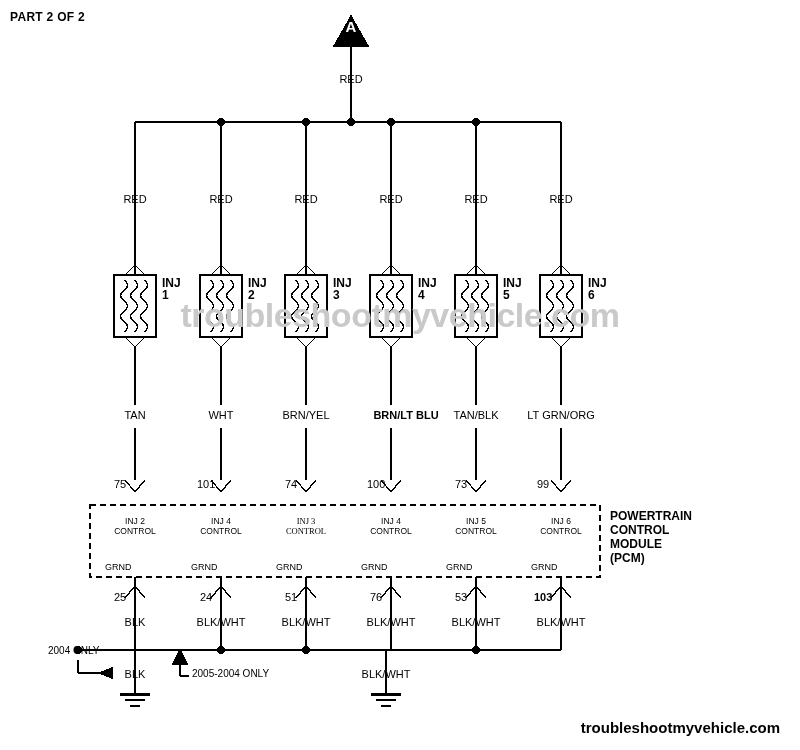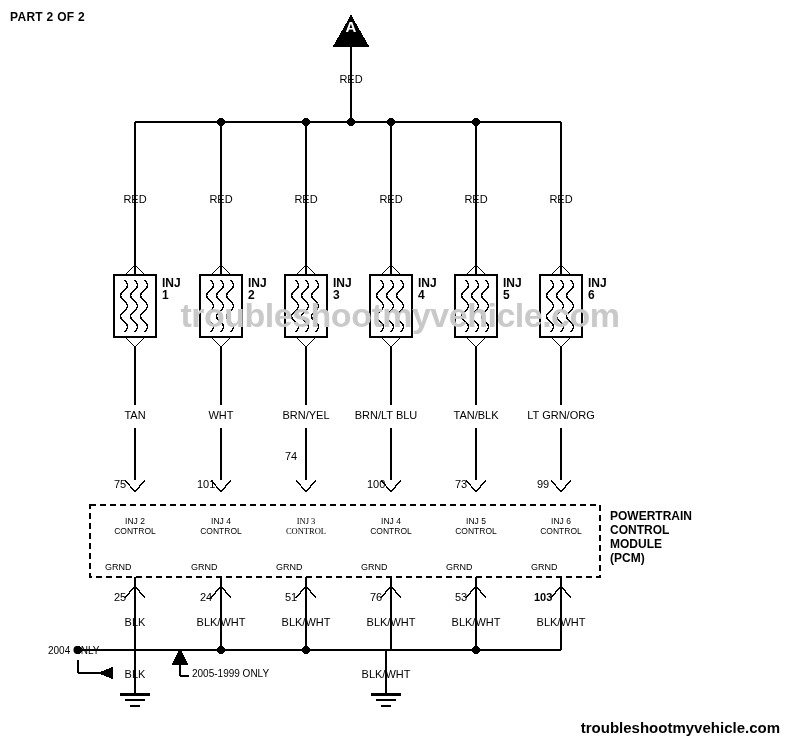--- a/index.html
+++ b/index.html
@@ -281,27 +281,27 @@
     <div>5</div>
   </div>
   <div class="abs inj-name" style="left:588px; top:277px;">
     <div>INJ</div>
     <div>6</div>
   </div>
 
   <div class="abs lbl" style="left:85px; top:409px; width:100px;">TAN</div>
   <div class="abs lbl" style="left:171px; top:409px; width:100px;">WHT</div>
   <div class="abs lbl" style="left:256px; top:409px; width:100px;">BRN/YEL</div>
-  <div class="abs lbl" style="left:336px; top:409px; width:100px;">BRN/LT BLU</div>
+  <div class="abs lbl" style="left:356px; top:409px; width:100px;font-weight:bold;">BRN/LT BLU</div>
   <div class="abs lbl" style="left:426px; top:409px; width:100px;">TAN/BLK</div>
   <div class="abs lbl" style="left:511px; top:409px; width:100px;">LT GRN/ORG</div>
 
   <div class="abs pin" style="left:114px; top:478px;">75</div>
   <div class="abs pin" style="left:197px; top:478px;">101</div>
-  <div class="abs pin" style="left:285px; top:450px;">74</div>
+  <div class="abs pin" style="left:285px; top:478px;">74</div>
   <div class="abs pin" style="left:367px; top:478px;">100</div>
   <div class="abs pin" style="left:455px; top:478px;">73</div>
   <div class="abs pin" style="left:537px; top:478px;">99</div>
 
   <div class="abs pcm-fn" style="left:95px; top:516px; width:80px;">
     <div>INJ 2</div>
     <div>CONTROL</div>
   </div>
   <div class="abs pcm-fn" style="left:181px; top:516px; width:80px;">
     <div>INJ 4</div>
@@ -342,21 +342,21 @@
   <div class="abs lbl" style="left:181px; top:616px; width:80px;">BLK/WHT</div>
   <div class="abs lbl" style="left:266px; top:616px; width:80px;">BLK/WHT</div>
   <div class="abs lbl" style="left:351px; top:616px; width:80px;">BLK/WHT</div>
   <div class="abs lbl" style="left:436px; top:616px; width:80px;">BLK/WHT</div>
   <div class="abs lbl" style="left:521px; top:616px; width:80px;">BLK/WHT</div>
 
   <div class="abs lbl" style="left:105px; top:668px; width:60px;">BLK</div>
   <div class="abs lbl" style="left:346px; top:668px; width:80px;">BLK/WHT</div>
 
   <div id="note-2004" class="abs lbl-left">2004 ONLY</div>
-  <div id="note-2005" class="abs lbl-left">2005-1999 ONLY</div>
+  <div id="note-2005" class="abs lbl-left">2005-2004 ONLY</div>
 
   <div id="pcm-title" class="abs" style="left:610px; top:509px;">
     <div>POWERTRAIN</div>
     <div>CONTROL</div>
     <div>MODULE</div>
     <div>(PCM)</div>
   </div>
 
   <div id="watermark-mid" class="abs">troubleshootmyvehicle.com</div>
   <div id="watermark-foot" class="abs">troubleshootmyvehicle.com</div>

